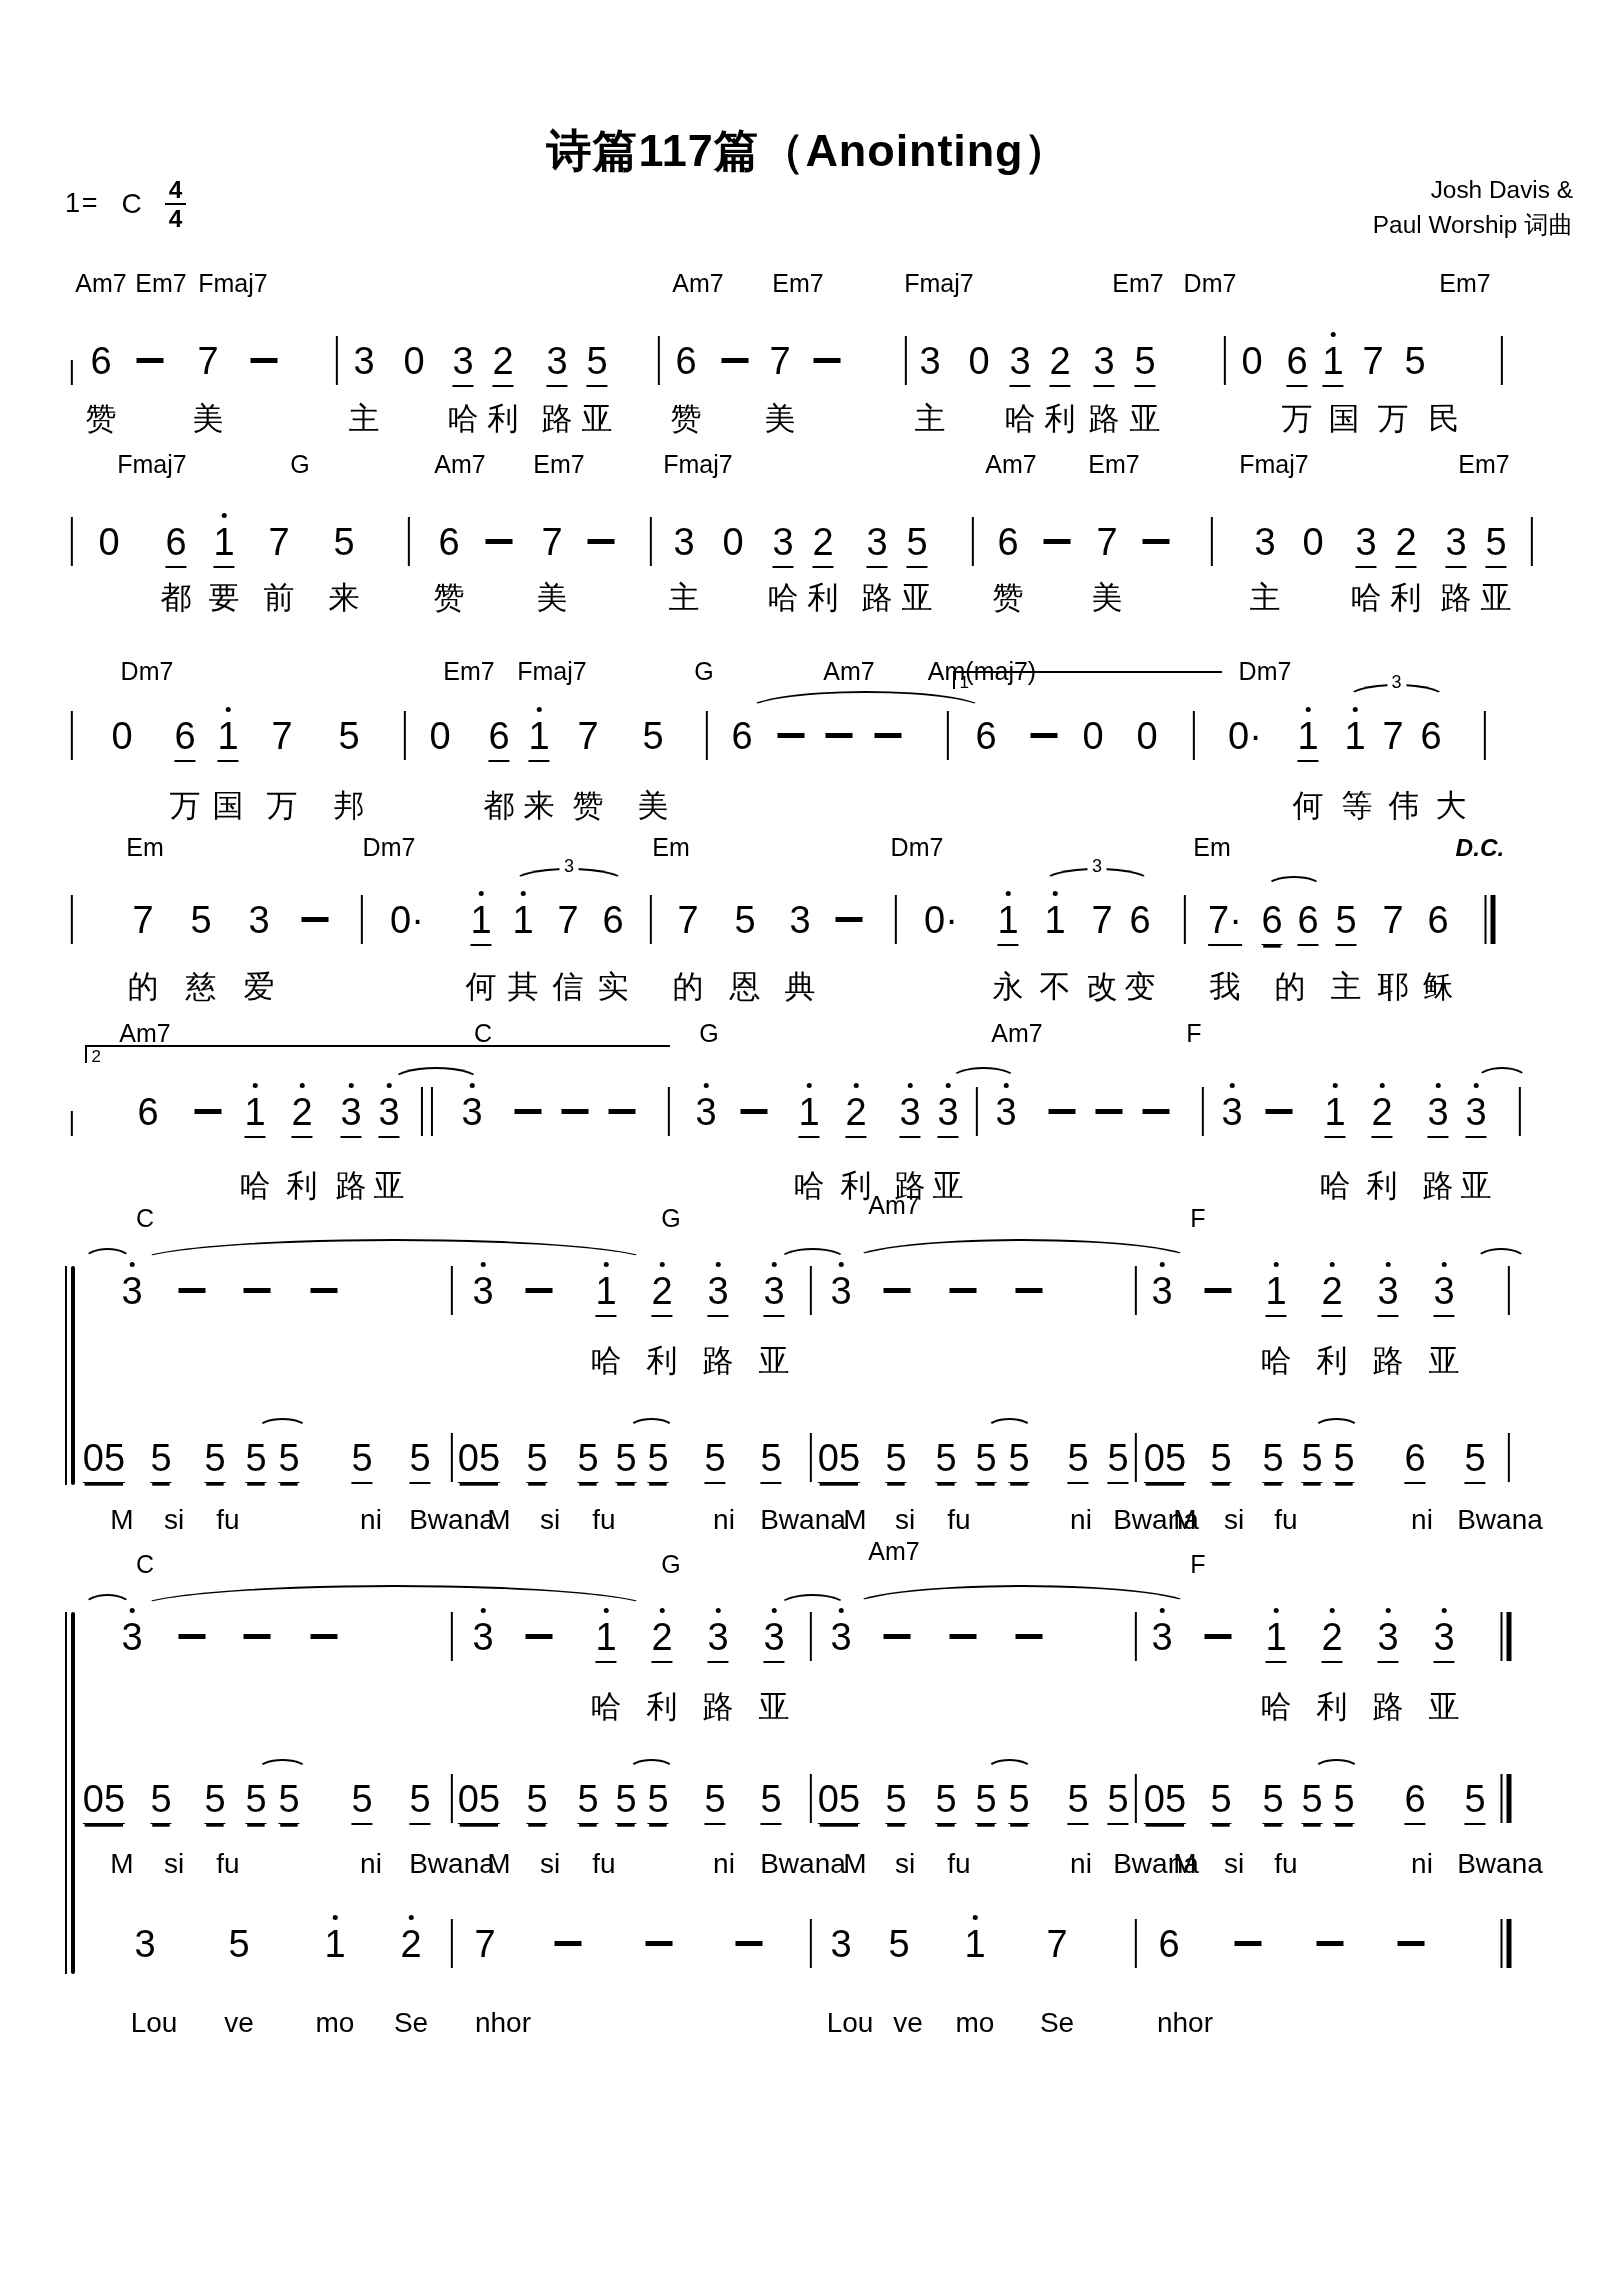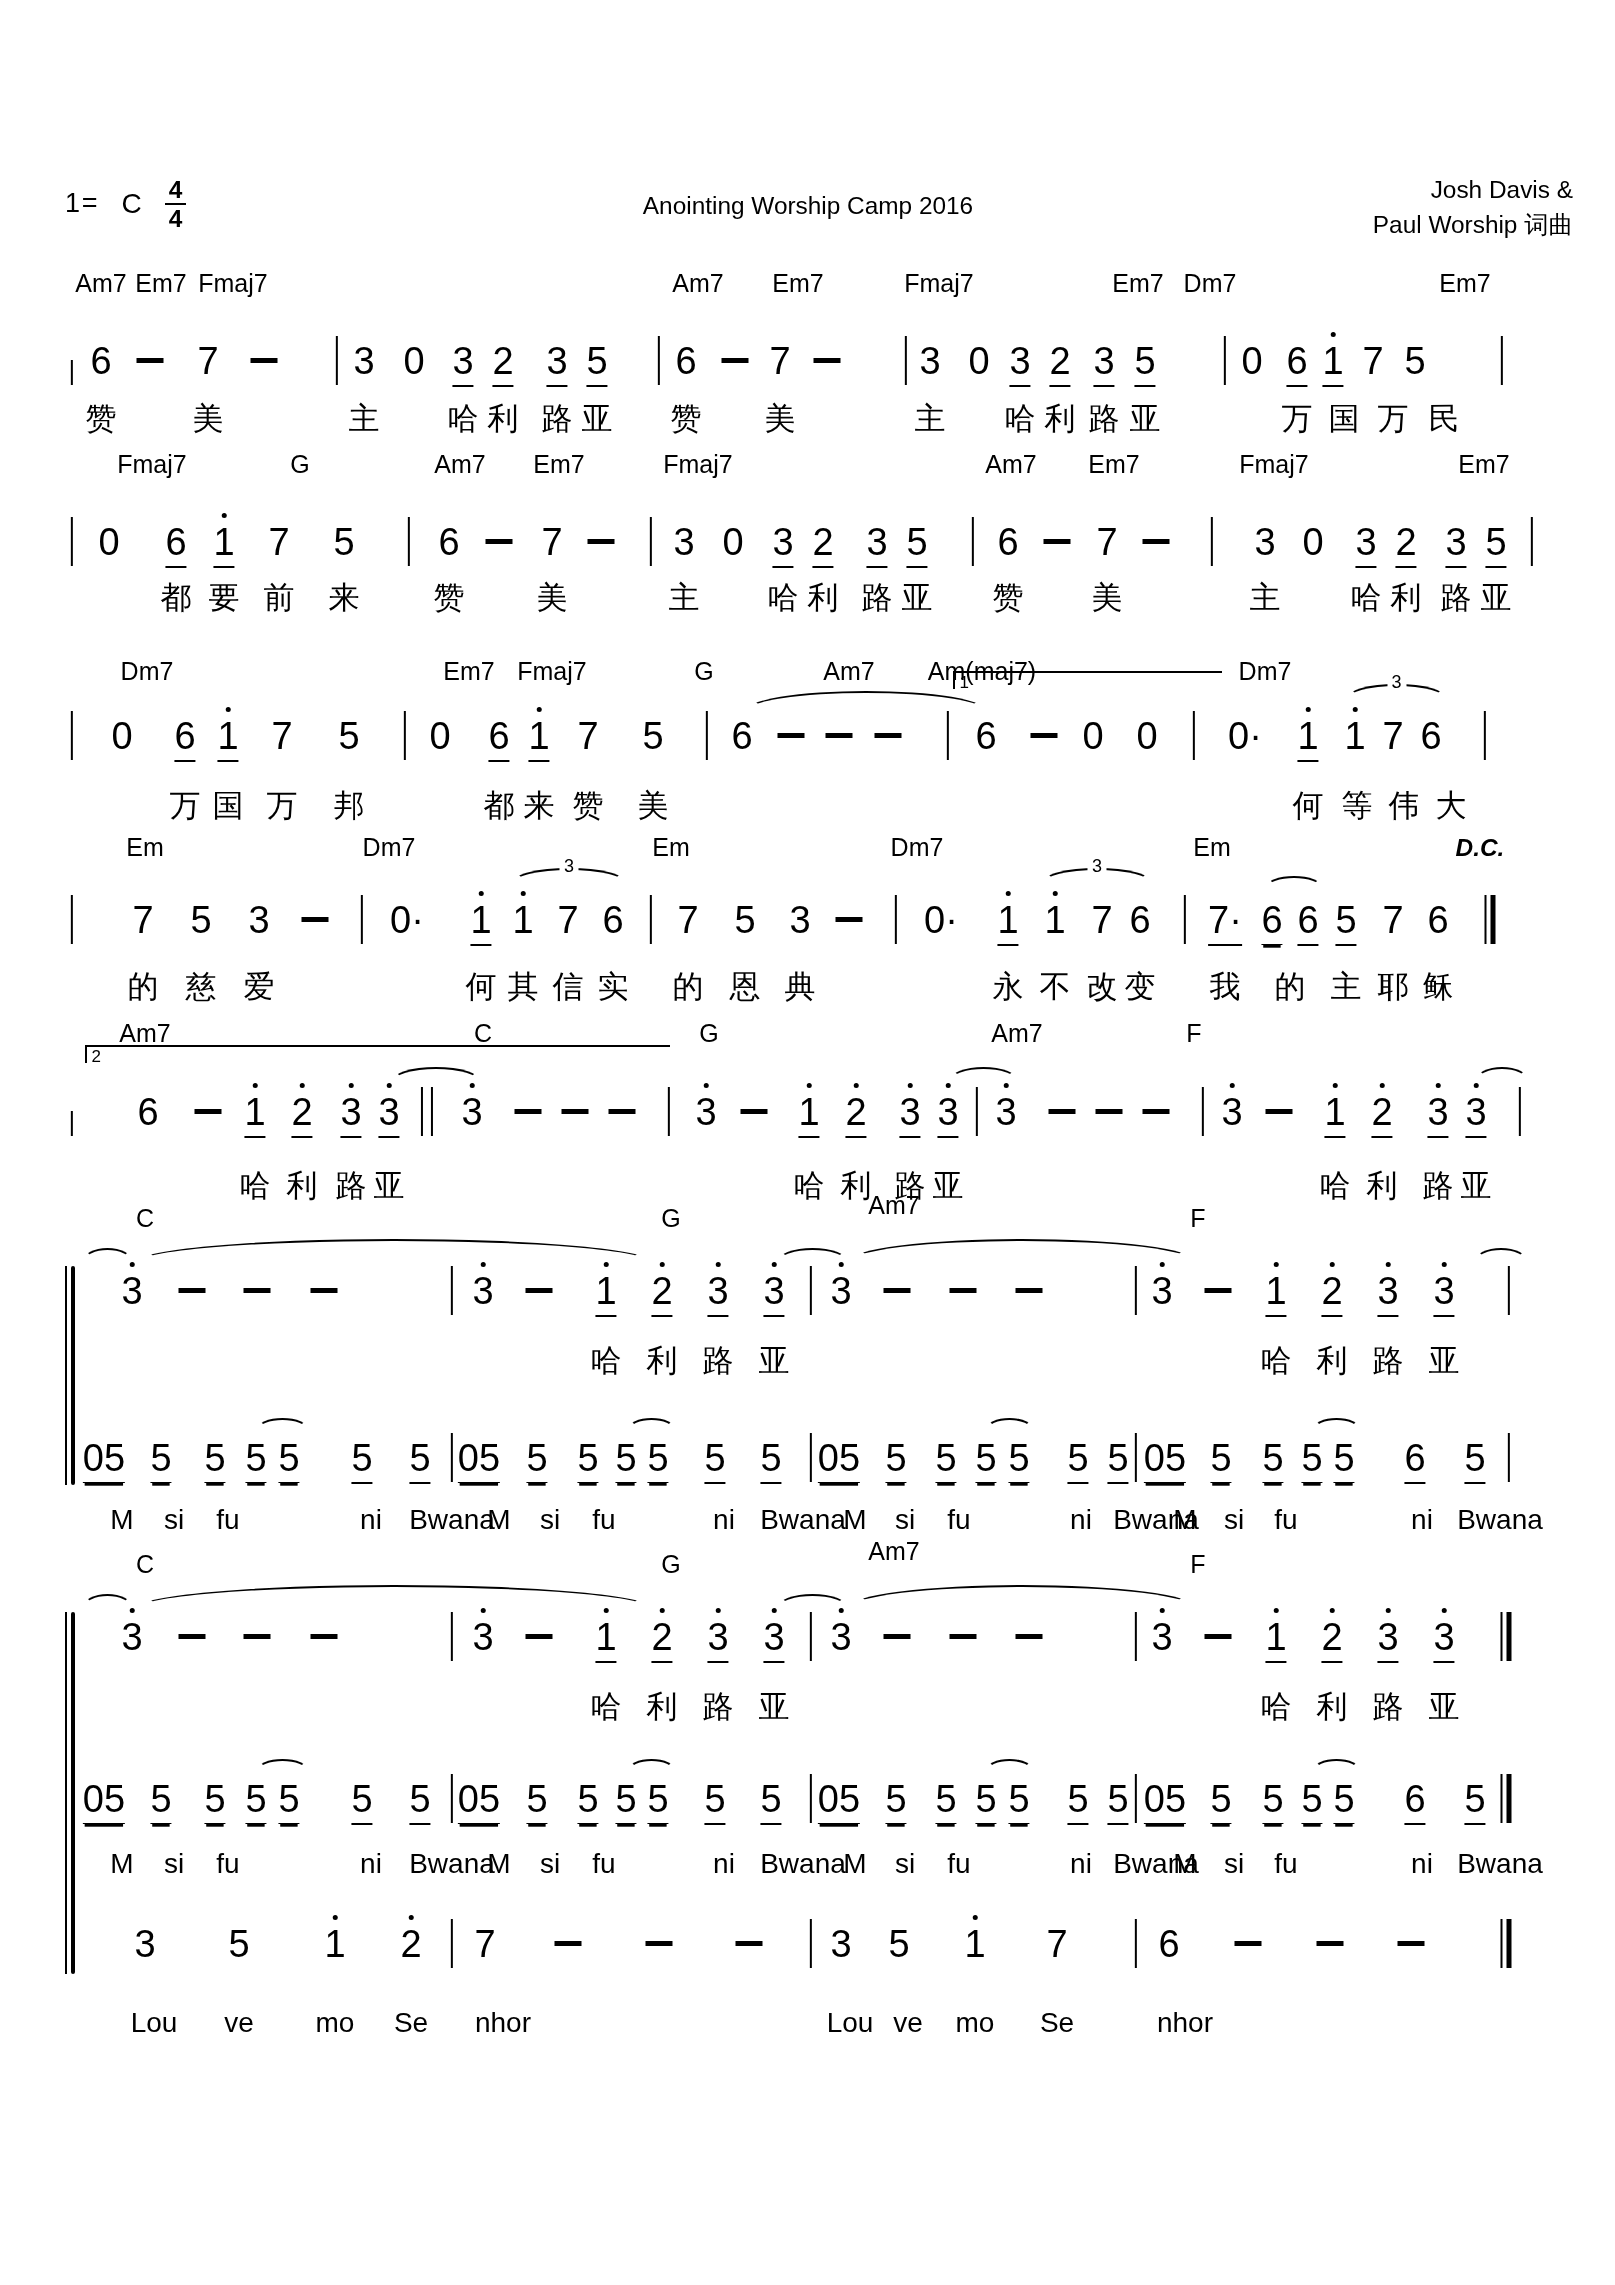--- a/index.html
+++ b/index.html
@@ -41,21 +41,21 @@
   .volta{position:absolute;border-top:2.3px solid #000;border-left:2.3px solid #000;height:16.3px;}
   .volta .lab{position:absolute;top:0.9px;left:4.5px;font-size:17px;line-height:1;}
   .brace{position:absolute;width:11px;border-left:2.7px solid #000;}
   .brace::after{content:"";position:absolute;left:3.6px;top:0;height:100%;width:4.5px;
                 background:#000;border-radius:3.6px;}
 </style>
 </head>
 <body>
 
 <div id="page">
-  <div id="subtitle">Anointing Worship Camp 2016</div>
+  <div id="title">诗篇117篇（Anointing）</div>
   <div id="credits">
     <div>Josh Davis &amp;</div>
     <div>Paul Worship 词曲</div>
   </div>
   <div id="keysig">
     <span class="kp">1=</span>
     <span class="kl">C</span>
     <span class="frac">
       <span class="num">4</span>
       <span class="den">4</span>

